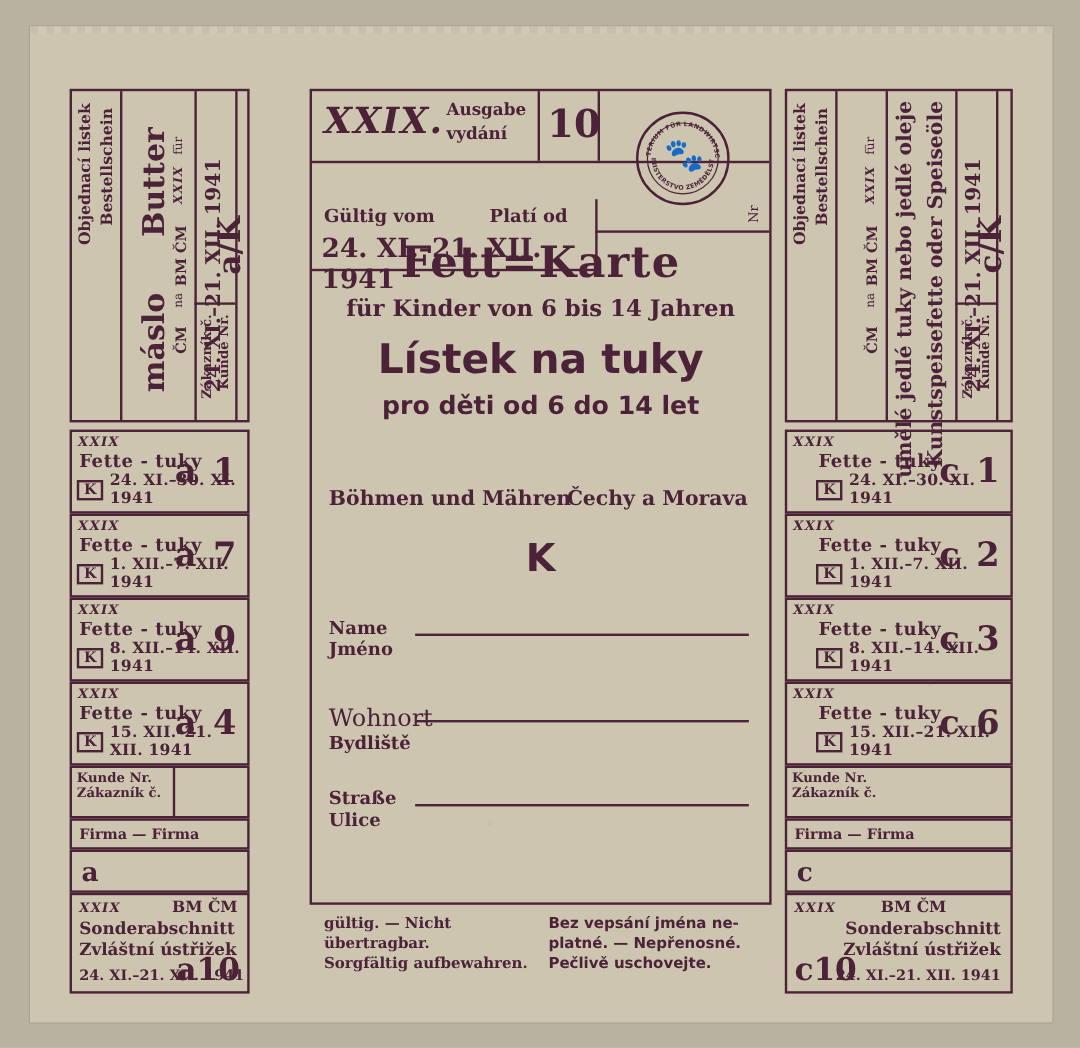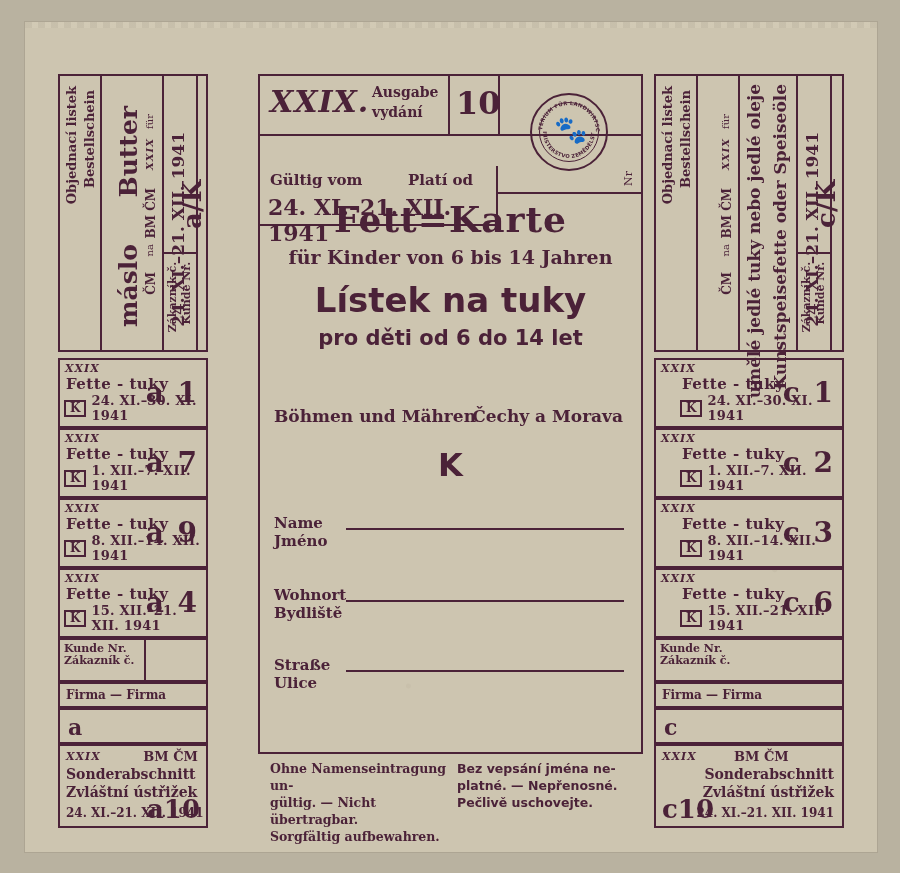--- a/index.html
+++ b/index.html
@@ -336,34 +336,33 @@
 
     <div style="position:absolute;left:0;right:0;top:370px;text-align:center;font-size:32px;font-weight:bold;font-family:'DejaVu Sans',sans-serif;">K</div>
 
     <div style="position:absolute;left:14px;top:438px;">
       <div style="font-size:15px;font-weight:bold;">Name</div>
       <div style="font-size:15px;font-weight:bold;">Jméno</div>
     </div>
     <div class="lineField" style="left:86px;top:452px;width:278px;"></div>
 
     <div style="position:absolute;left:14px;top:510px;">
-      <div style="font-size:15px;font-weight:bold;">Wohnort</div>
+      <div style="font-size:20px;font-weight:normal;">Wohnort</div>
       <div style="font-size:15px;font-weight:bold;">Bydliště</div>
     </div>
     <div class="lineField" style="left:86px;top:524px;width:278px;"></div>
 
     <div style="position:absolute;left:14px;top:580px;">
       <div style="font-size:15px;font-weight:bold;">Straße</div>
       <div style="font-size:15px;font-weight:bold;">Ulice</div>
     </div>
     <div class="lineField" style="left:86px;top:594px;width:278px;"></div>
   </div>
 
   <div style="position:absolute;left:245px;top:738px;width:180px;font-size:12.5px;font-weight:bold;line-height:17px;" class="ink">
-    <div>Ohne Namenseintragung un-</div>
     <div>gültig. — Nicht übertragbar.</div>
     <div>Sorgfältig aufbewahren.</div>
   </div>
   <div style="position:absolute;left:432px;top:738px;width:190px;font-size:12.5px;font-weight:bold;line-height:17px;font-family:'DejaVu Sans',sans-serif;" class="ink">
     <div>Bez vepsání jména ne-</div>
     <div>platné. — Nepřenosné.</div>
     <div>Pečlivě uschovejte.</div>
   </div>
 </div>
 

